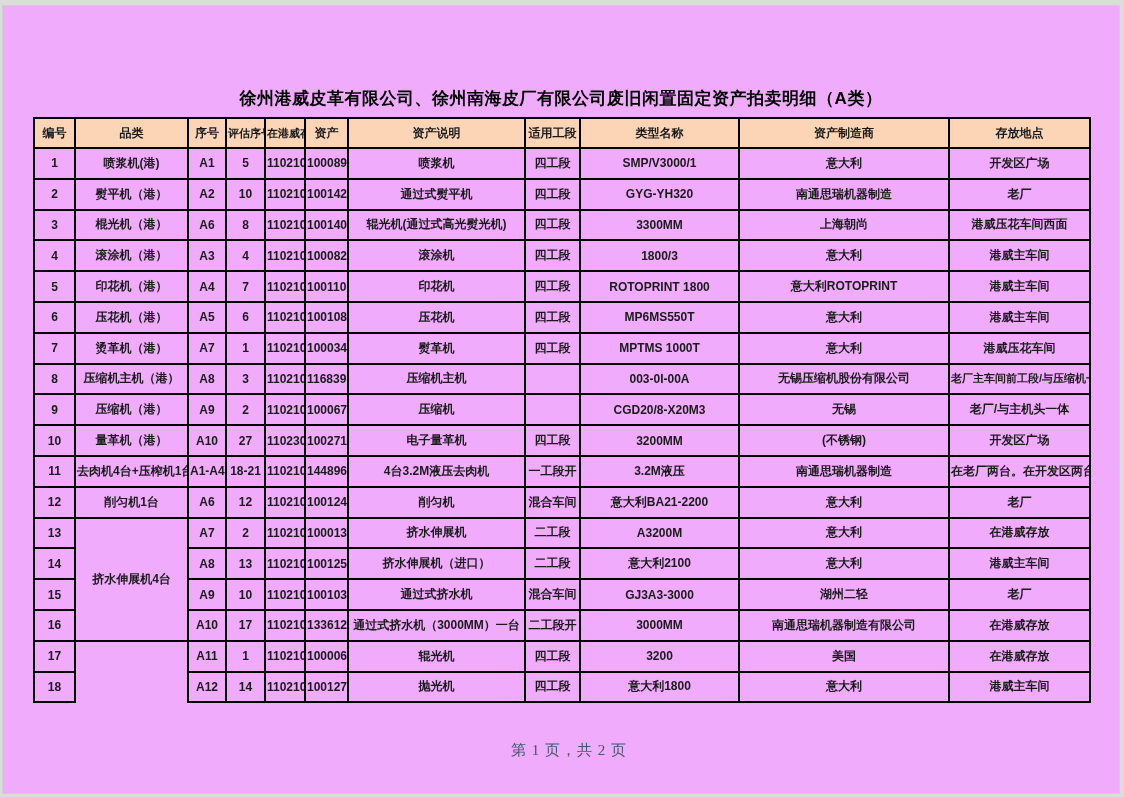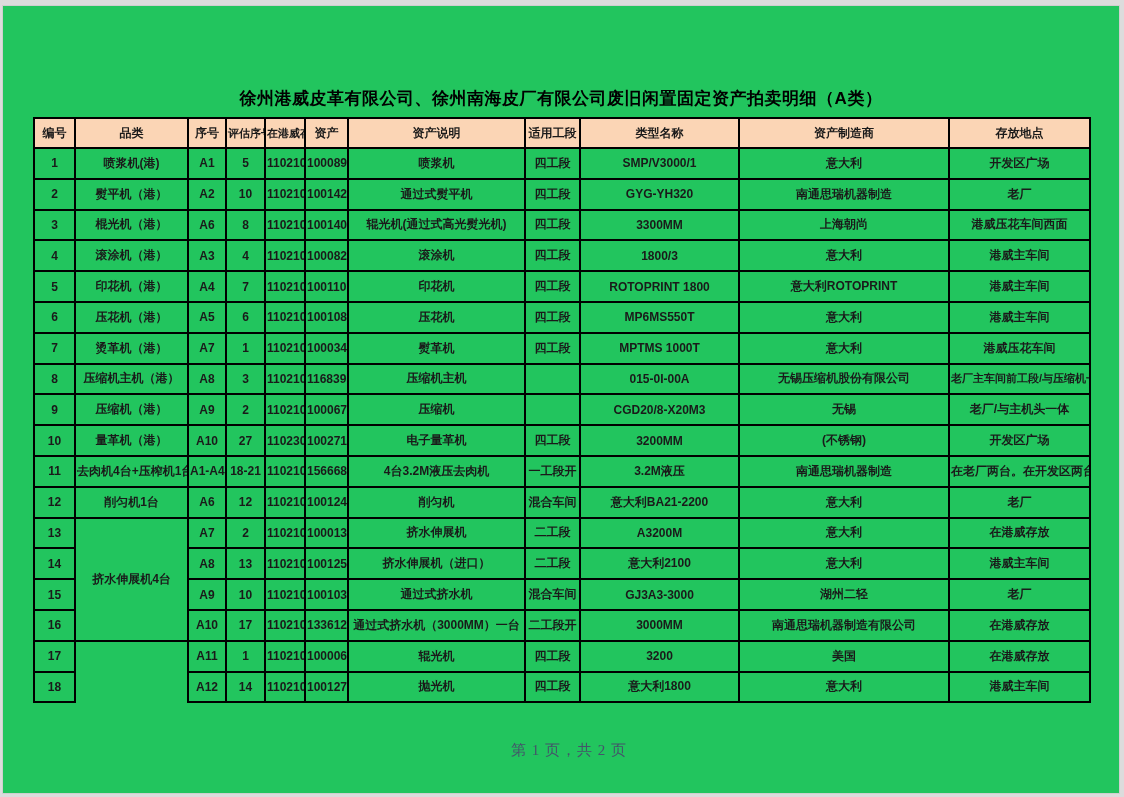--- a/index.html
+++ b/index.html
@@ -4,21 +4,21 @@
 <style>
   html,body{margin:0;padding:0;}
   body{
     width:1124px;height:797px;position:relative;
     background:#dcdcdc;
     font-family:"Liberation Sans","DejaVu Sans",sans-serif;
     overflow:hidden;
   }
   .page{
     position:absolute;left:2px;top:5px;width:1118px;height:789px;
-    background:#22c55e;border:1px solid #cfcfcf;box-sizing:border-box;
+    background:#f0abfc;border:1px solid #cfcfcf;box-sizing:border-box;
   }
   .doc-title{
     position:absolute;top:81px;left:0;width:100%;
     text-align:center;font-size:17px;font-weight:bold;color:#000;
     letter-spacing:0.5px;white-space:nowrap;
   }
   table.asset-table{
     position:absolute;left:30px;top:111px;width:1056px;
     border-collapse:collapse;table-layout:fixed;
   }
@@ -175,21 +175,21 @@
         </tr>
         <tr>
           <td>8</td>
           <td>压缩机主机（港）</td>
           <td>A8</td>
           <td>3</td>
           <td>1102100</td>
           <td>116839</td>
           <td>压缩机主机</td>
           <td></td>
-          <td>015-0I-00A</td>
+          <td>003-0I-00A</td>
           <td>无锡压缩机股份有限公司</td>
           <td class="xs">老厂主车间前工段/与压缩机一体</td>
         </tr>
         <tr>
           <td>9</td>
           <td>压缩机（港）</td>
           <td>A9</td>
           <td>2</td>
           <td>1102100</td>
           <td>100067</td>
@@ -211,21 +211,21 @@
           <td>3200MM</td>
           <td>(不锈钢)</td>
           <td>开发区广场</td>
         </tr>
         <tr>
           <td>11</td>
           <td>去肉机4台+压榨机1台</td>
           <td>A1-A4</td>
           <td>18-21</td>
           <td>1102100</td>
-          <td>156668</td>
+          <td>144896</td>
           <td>4台3.2M液压去肉机</td>
           <td>一工段开</td>
           <td>3.2M液压</td>
           <td>南通思瑞机器制造</td>
           <td class="s">在老厂两台。在开发区两台</td>
         </tr>
         <tr>
           <td>12</td>
           <td>削匀机1台</td>
           <td>A6</td>

